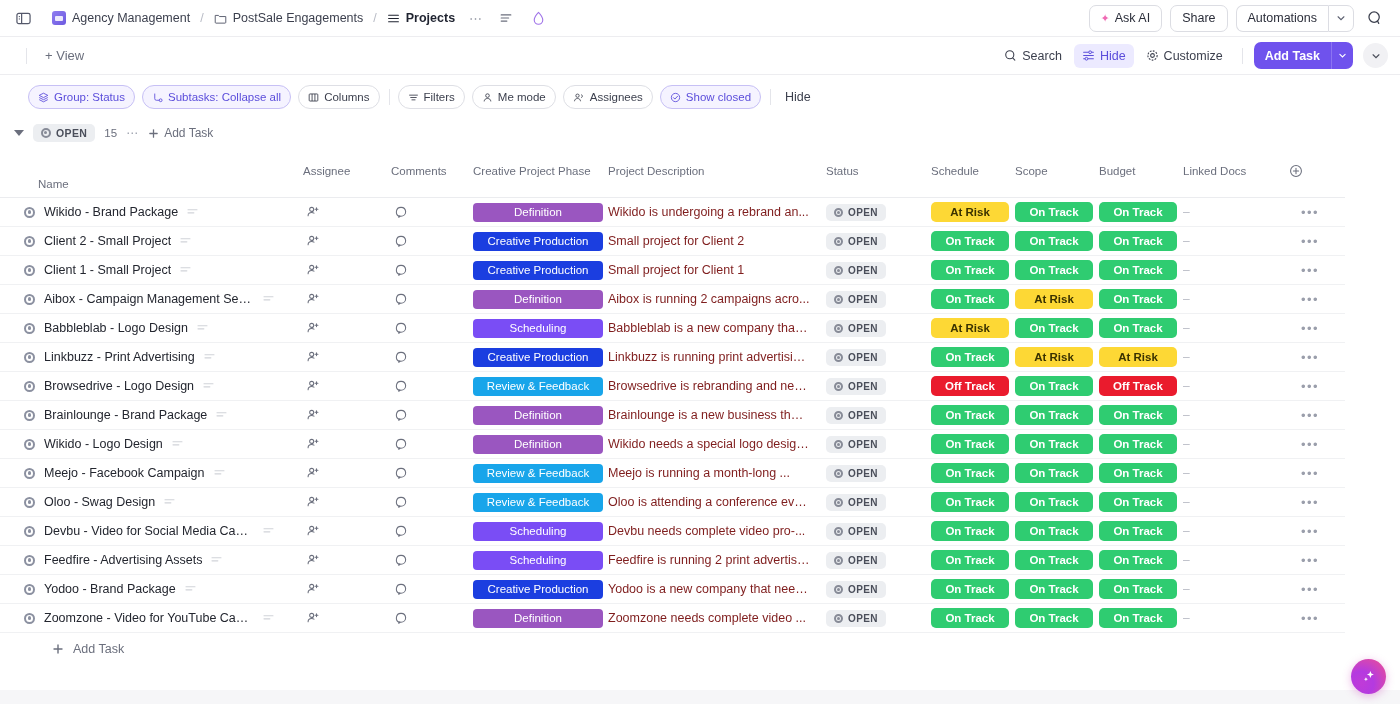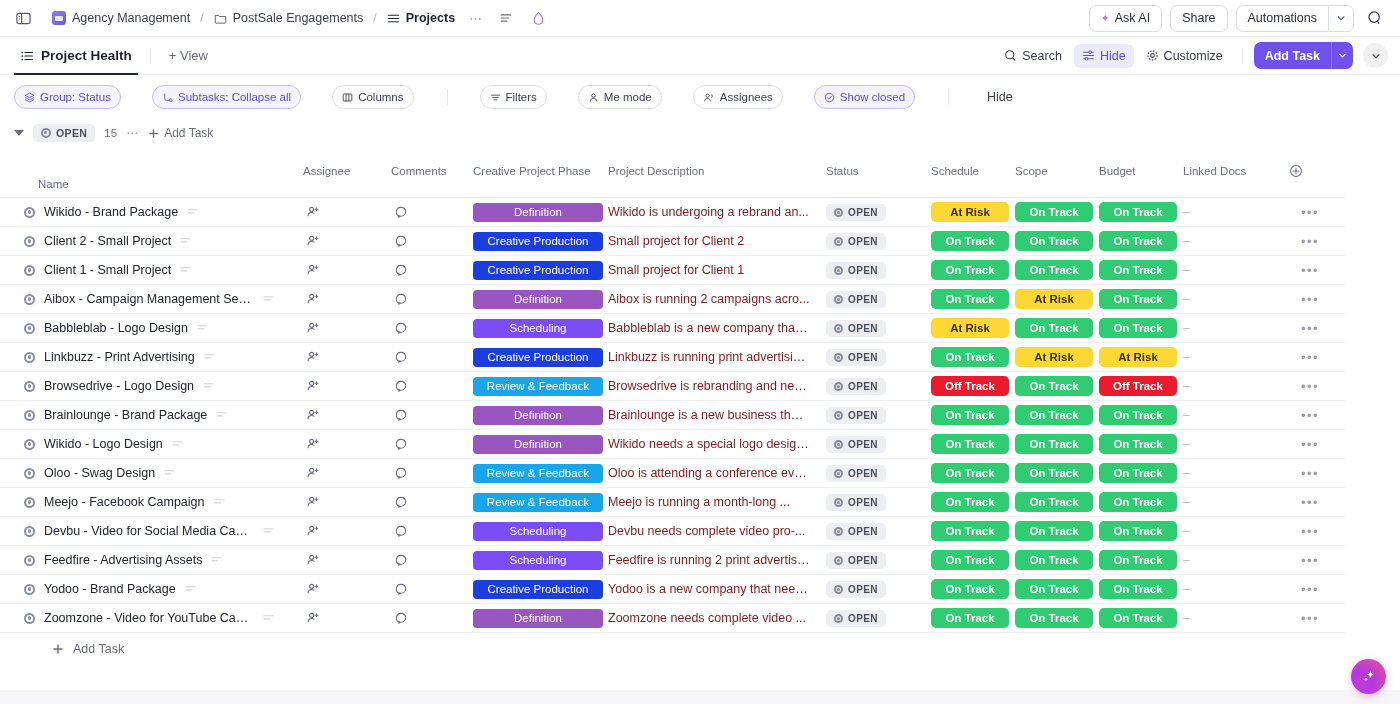--- a/index.html
+++ b/index.html
@@ -60,21 +60,21 @@
     border:none; border-radius:7px 0 0 7px; padding:0 11px; cursor:pointer;
     font-family:"Liberation Sans", sans-serif;
   }
   .addtask-caret{
     height:27px; background:#6f52ed; color:#fff; border:none; border-left:1px solid #8c74f2;
     border-radius:0 7px 7px 0; width:22px; cursor:pointer; display:flex;align-items:center;justify-content:center;
   }
   .round-caret{ width:25px;height:25px;border-radius:50%; background:#f1f1f4; display:flex;align-items:center;justify-content:center;cursor:pointer; margin-left:6px;}
 
   
-  .filterbar { height: 44px; flex:0 0 44px; display:flex; align-items:center; padding: 0 12px 0 14px; background:#fff;gap:24px; }
+  .filterbar { height: 44px; flex:0 0 44px; display:flex; align-items:center; padding: 0 12px 0 28px; background:#fff; }
   .chip {
     height: 24px; border-radius: 13px; border:1px solid #c7c0f5; background:#f5f3ff;
     color:#5b4ddb; font-size:11.5px; display:flex; align-items:center; gap:5px;
     padding: 0 9px; margin-right: 7px; cursor:pointer; white-space:nowrap;
   }
   .chip.plain { border-color:#dedfe5; background:#fff; color:#3b3f4d; }
   .fdiv { width:1px; height:16px; background:#e4e5ea; margin:0 8px 0 2px; }
   .hide-link { font-size:12.5px; color:#3b3f4d; cursor:pointer; padding:4px 6px; border-radius:5px;}
   .searchbox {
     margin-left:auto; width:172px; height:30px; border:1px solid #dcdde3; border-radius:8px;
@@ -223,33 +223,20 @@
       <div class="search-circle">
         <svg width="16" height="16" viewBox="0 0 18 18">
             <circle cx="8" cy="8" r="5.8" fill="none" stroke="#3b3f4d" stroke-width="1.4"></circle>
             <line x1="11.8" y1="12.4" x2="13.2" y2="15" stroke="#3b3f4d" stroke-width="1.4" stroke-linecap="round"></line>
           </svg>
       </div>
     </div>
   </div>
 
   <div class="viewbar">
-    <div class="view-tab">
-      <svg width="14" height="14" viewBox="0 0 16 16">
-          <g stroke="#1f2330" stroke-width="1.4" stroke-linecap="round">
-            <line x1="5.5" y1="4" x2="14" y2="4"></line>
-            <line x1="5.5" y1="8" x2="14" y2="8"></line>
-            <line x1="5.5" y1="12" x2="14" y2="12"></line>
-          </g>
-          <circle cx="2.6" cy="4" r="1" fill="#1f2330"></circle>
-          <circle cx="2.6" cy="8" r="1" fill="#1f2330"></circle>
-          <circle cx="2.6" cy="12" r="1" fill="#1f2330"></circle>
-        </svg>
-      <span>Project Health</span>
-    </div>
     <div class="vdiv"></div>
     <div class="add-view">
       <span>+ View</span>
     </div>
 
     <div class="viewbar-right">
       <div class="vb-item">
         <svg width="13" height="13" viewBox="0 0 18 18">
             <circle cx="8" cy="8" r="5.6" fill="none" stroke="#3b3f4d" stroke-width="1.5"></circle>
             <line x1="12" y1="12.4" x2="15" y2="15.4" stroke="#3b3f4d" stroke-width="1.5" stroke-linecap="round"></line>
@@ -916,20 +903,76 @@
             </td>
             <td><span class="dash">–</span></td>
             <td>
               <span class="rowdots">•••</span>
             </td>
           </tr>
           <tr class="task">
             <td>
               <div class="namecell">
                 <span class="tring"></span>
+                <span class="tname">Meejo - Facebook Campaign</span>
+                <span class="lines-icon"><svg width="11" height="9" viewBox="0 0 12 10">
+                    <g stroke="#9a9eab" stroke-width="1.2" stroke-linecap="round">
+                      <line x1="1" y1="3" x2="11" y2="3"></line>
+                      <line x1="1" y1="6.5" x2="7.5" y2="6.5"></line>
+                    </g>
+                  </svg></span>
+              </div>
+            </td>
+            <td>
+              <span class="icon-btn">
+                <svg width="14" height="14" viewBox="0 0 16 16">
+                  <circle cx="6.5" cy="5" r="2.3" fill="none" stroke="#6b6f7d" stroke-width="1.2"></circle>
+                  <path d="M2.4 12.3c0-2.3 1.8-3.7 4.1-3.7 1 0 1.9.25 2.6.7" fill="none" stroke="#6b6f7d" stroke-width="1.2" stroke-linecap="round"></path>
+                  <g stroke="#6b6f7d" stroke-width="1.2" stroke-linecap="round">
+                    <line x1="12" y1="3.2" x2="12" y2="6.4"></line>
+                    <line x1="10.4" y1="4.8" x2="13.6" y2="4.8"></line>
+                  </g>
+                </svg>
+              </span>
+            </td>
+            <td>
+              <span class="icon-btn">
+                <svg width="14" height="14" viewBox="0 0 16 16">
+                  <path d="M13.3 7.6c0 2.9-2.4 5.2-5.3 5.2-.8 0-1.6-.2-2.3-.5l-.3 1.7 1.2-.9a5.3 5.3 0 1 1 6.7-5.5z" fill="none" stroke="#6b6f7d" stroke-width="1.2" stroke-linejoin="round"></path>
+                </svg>
+              </span>
+            </td>
+            <td>
+              <span class="badge" style="background:#18a5ea">Review &amp; Feedback</span>
+            </td>
+            <td>
+              <span class="desc">Meejo is running a month-long ...</span>
+            </td>
+            <td><span class="openpill">
+                <span class="ring-sm"></span>
+                <span>OPEN</span>
+              </span></td>
+            <td>
+              <span class="sbadge" style="background:#2fcc71;color:#ffffff">On Track</span>
+            </td>
+            <td>
+              <span class="sbadge" style="background:#2fcc71;color:#ffffff">On Track</span>
+            </td>
+            <td>
+              <span class="sbadge" style="background:#2fcc71;color:#ffffff">On Track</span>
+            </td>
+            <td><span class="dash">–</span></td>
+            <td>
+              <span class="rowdots">•••</span>
+            </td>
+          </tr>
+          <tr class="task">
+            <td>
+              <div class="namecell">
+                <span class="tring"></span>
                 <span class="tname">Oloo - Swag Design</span>
                 <span class="lines-icon"><svg width="11" height="9" viewBox="0 0 12 10">
                     <g stroke="#9a9eab" stroke-width="1.2" stroke-linecap="round">
                       <line x1="1" y1="3" x2="11" y2="3"></line>
                       <line x1="1" y1="6.5" x2="7.5" y2="6.5"></line>
                     </g>
                   </svg></span>
               </div>
             </td>
             <td>
@@ -949,76 +992,20 @@
                 <svg width="14" height="14" viewBox="0 0 16 16">
                   <path d="M13.3 7.6c0 2.9-2.4 5.2-5.3 5.2-.8 0-1.6-.2-2.3-.5l-.3 1.7 1.2-.9a5.3 5.3 0 1 1 6.7-5.5z" fill="none" stroke="#6b6f7d" stroke-width="1.2" stroke-linejoin="round"></path>
                 </svg>
               </span>
             </td>
             <td>
               <span class="badge" style="background:#18a5ea">Review &amp; Feedback</span>
             </td>
             <td>
               <span class="desc">Oloo is attending a conference eve...</span>
-            </td>
-            <td><span class="openpill">
-                <span class="ring-sm"></span>
-                <span>OPEN</span>
-              </span></td>
-            <td>
-              <span class="sbadge" style="background:#2fcc71;color:#ffffff">On Track</span>
-            </td>
-            <td>
-              <span class="sbadge" style="background:#2fcc71;color:#ffffff">On Track</span>
-            </td>
-            <td>
-              <span class="sbadge" style="background:#2fcc71;color:#ffffff">On Track</span>
-            </td>
-            <td><span class="dash">–</span></td>
-            <td>
-              <span class="rowdots">•••</span>
-            </td>
-          </tr>
-          <tr class="task">
-            <td>
-              <div class="namecell">
-                <span class="tring"></span>
-                <span class="tname">Meejo - Facebook Campaign</span>
-                <span class="lines-icon"><svg width="11" height="9" viewBox="0 0 12 10">
-                    <g stroke="#9a9eab" stroke-width="1.2" stroke-linecap="round">
-                      <line x1="1" y1="3" x2="11" y2="3"></line>
-                      <line x1="1" y1="6.5" x2="7.5" y2="6.5"></line>
-                    </g>
-                  </svg></span>
-              </div>
-            </td>
-            <td>
-              <span class="icon-btn">
-                <svg width="14" height="14" viewBox="0 0 16 16">
-                  <circle cx="6.5" cy="5" r="2.3" fill="none" stroke="#6b6f7d" stroke-width="1.2"></circle>
-                  <path d="M2.4 12.3c0-2.3 1.8-3.7 4.1-3.7 1 0 1.9.25 2.6.7" fill="none" stroke="#6b6f7d" stroke-width="1.2" stroke-linecap="round"></path>
-                  <g stroke="#6b6f7d" stroke-width="1.2" stroke-linecap="round">
-                    <line x1="12" y1="3.2" x2="12" y2="6.4"></line>
-                    <line x1="10.4" y1="4.8" x2="13.6" y2="4.8"></line>
-                  </g>
-                </svg>
-              </span>
-            </td>
-            <td>
-              <span class="icon-btn">
-                <svg width="14" height="14" viewBox="0 0 16 16">
-                  <path d="M13.3 7.6c0 2.9-2.4 5.2-5.3 5.2-.8 0-1.6-.2-2.3-.5l-.3 1.7 1.2-.9a5.3 5.3 0 1 1 6.7-5.5z" fill="none" stroke="#6b6f7d" stroke-width="1.2" stroke-linejoin="round"></path>
-                </svg>
-              </span>
-            </td>
-            <td>
-              <span class="badge" style="background:#18a5ea">Review &amp; Feedback</span>
-            </td>
-            <td>
-              <span class="desc">Meejo is running a month-long ...</span>
             </td>
             <td><span class="openpill">
                 <span class="ring-sm"></span>
                 <span>OPEN</span>
               </span></td>
             <td>
               <span class="sbadge" style="background:#2fcc71;color:#ffffff">On Track</span>
             </td>
             <td>
               <span class="sbadge" style="background:#2fcc71;color:#ffffff">On Track</span>

